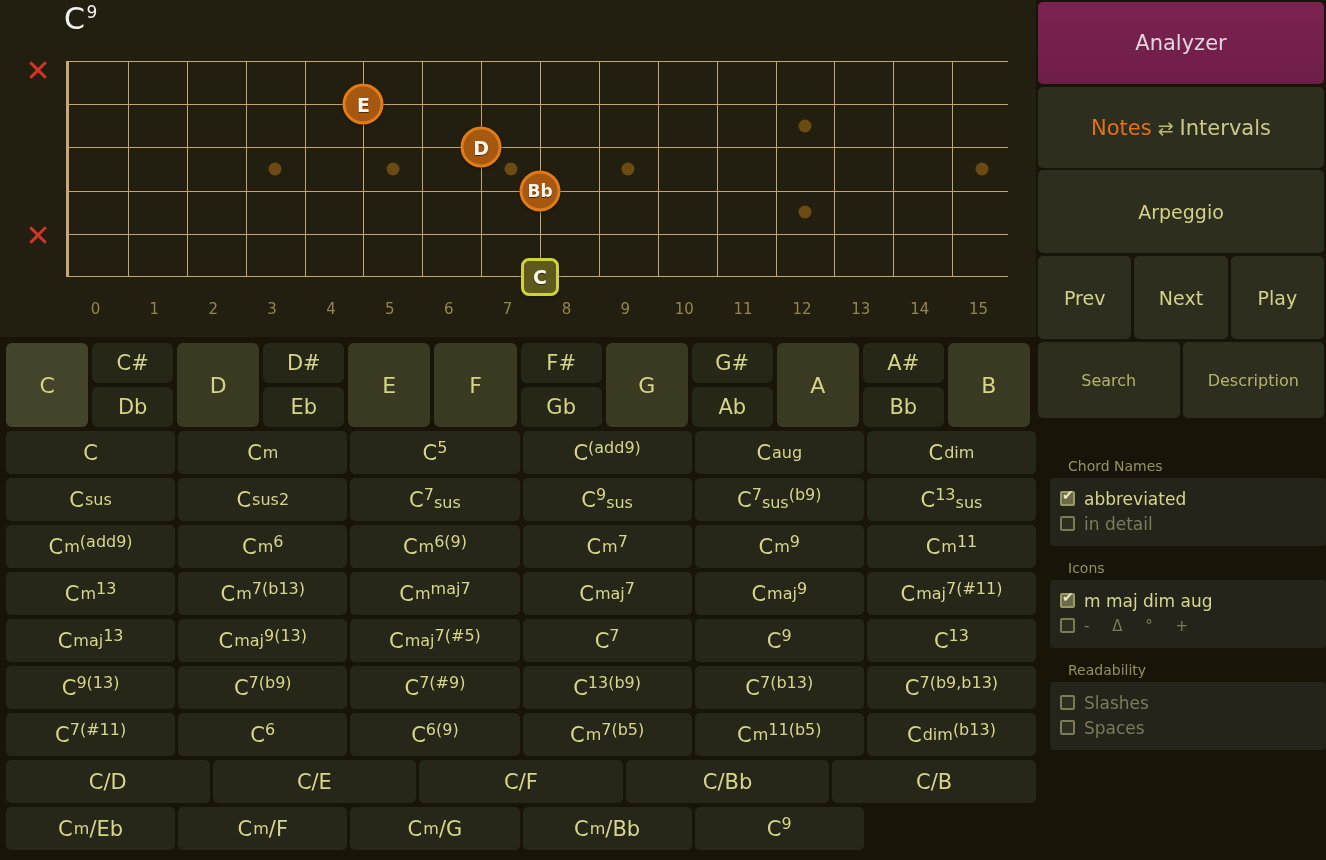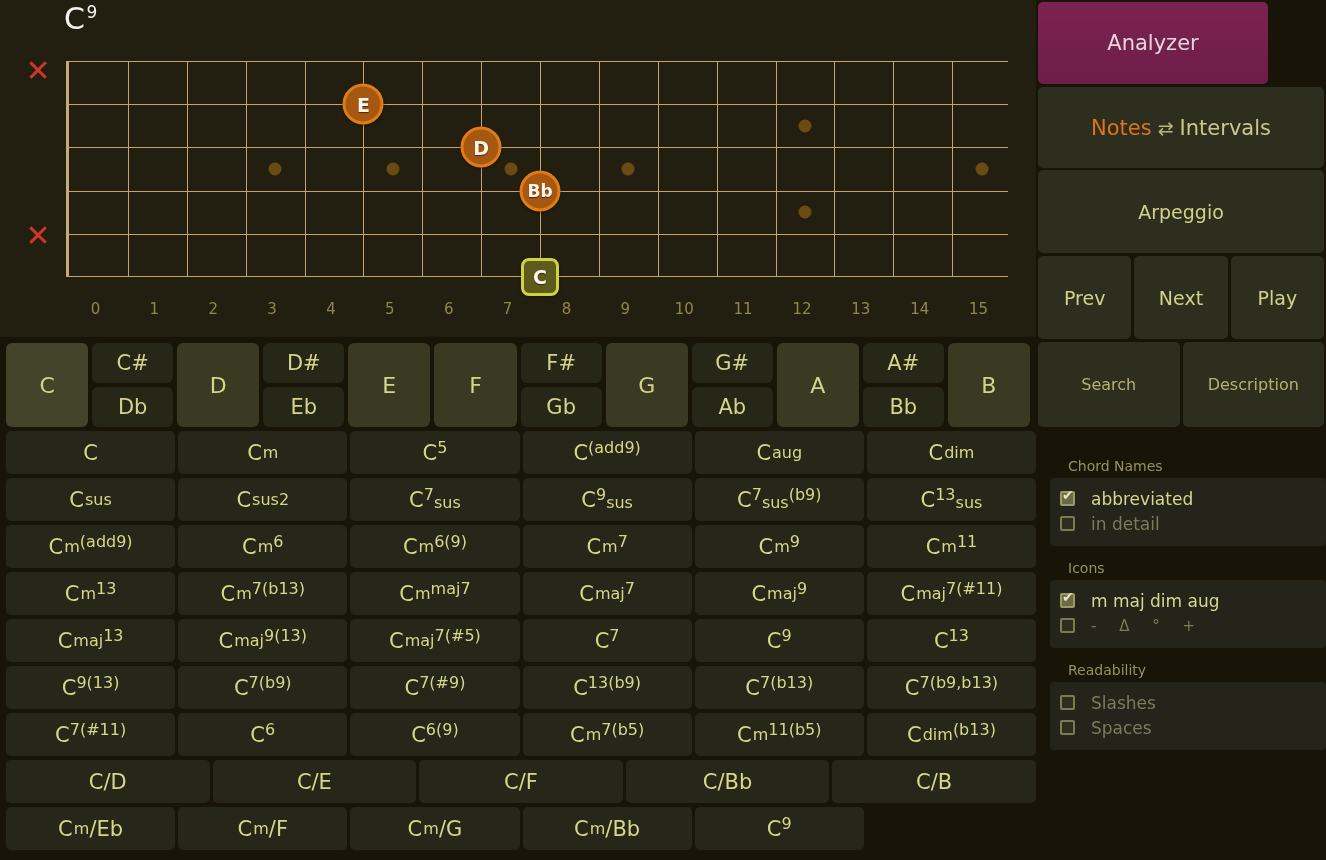--- a/index.html
+++ b/index.html
@@ -104,44 +104,44 @@
 
   
   .right { position: absolute; left: 1036px; top: 0; width: 290px; height: 860px; background: #181408; }
 
   .btn {
     background: #2e2e1e; border-radius: 5px; color: #d2d288;
     display: flex; align-items: center; justify-content: center;
     font-size: 19px; cursor: pointer;
   }
   .btn.analyzer {
-    position: absolute; left: 2px; top: 2px; width: 230px; height: 82px;
+    position: absolute; left: 2px; top: 2px; width: 286px; height: 82px;
     background: linear-gradient(180deg,#7c2251 0%,#6d1e48 100%);
     color: #e3d5dd; font-size: 21px; border-radius: 5px;
   }
   .btn.toggle {
     position: absolute; left: 2px; top: 87px; width: 286px; height: 81px;
     font-size: 21px;
   }
   .btn.toggle .on { color: #e0721c; }
   .btn.toggle .swap { color: #b8b87a; margin: 0 6px; font-size: 19px; }
   .btn.toggle .off { color: #c9c98a; }
 
   .row2 { position: absolute; left: 2px; top: 170px; width: 286px; height: 83px; display: flex; gap: 3px; }
   .row3 { position: absolute; left: 2px; top: 256px; width: 286px; height: 83px; display: flex; gap: 3px; }
-  .row4 { position: absolute; left: 2px; top: 342px; width: 286px; height: 85px; display: flex; gap: 3px; }
+  .row4 { position: absolute; left: 2px; top: 342px; width: 286px; height: 76px; display: flex; gap: 3px; }
   .row2 .btn.arp { flex: 2 1 0; }
   .row2 .btn.chart { flex: 1.05 1 0; }
   .row3 .btn { flex: 1 1 0; }
   .row4 .btn { flex: 1 1 0; font-size: 16px; color: #b3b371; }
 
   .settings { position: absolute; left: 14px; top: 458px; width: 276px; }
   .sec-label { color: #93935e; font-size: 14px; margin: 0 0 4px 18px; }
   .sec-box { background: #24241a; border-radius: 4px; padding: 8px 10px 10px 10px; margin-bottom: 14px; }
-  .opt { display: flex; align-items: center; gap: 16px; height: 25px; }
+  .opt { display: flex; align-items: center; gap: 9px; height: 25px; }
   .cb {
     width: 15px; height: 15px; border: 2px solid #7b7b55; border-radius: 2px;
     background: #2e2e20; position: relative; flex: 0 0 auto;
   }
   .cb.on { background: #6a6a48; border-color: #9a9a68; }
   .cb.on::after {
     content: "✔"; position: absolute; left: 0px; top: -5px;
     font-size: 14px; color: #e8e8c0; line-height: 1;
   }
   .opt-label { font-size: 17px; color: #d6d68f; }

